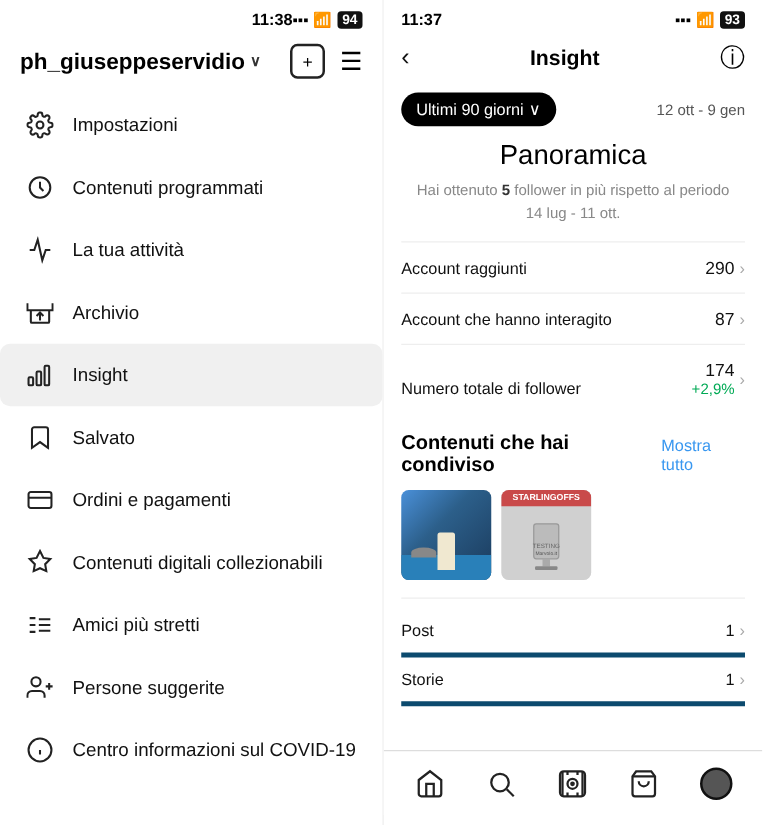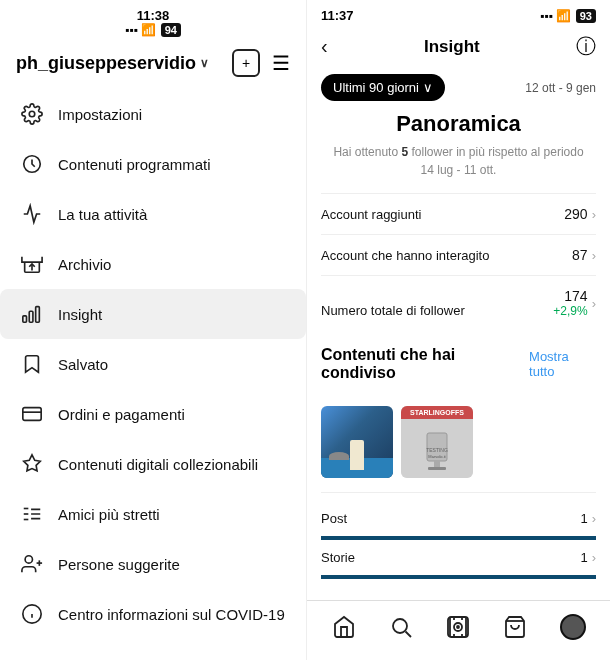--- a/index.html
+++ b/index.html
@@ -17,26 +17,25 @@
       width: 307px;
       height: 660px;
       background: #fff;
       display: flex;
       flex-direction: column;
       border-right: 1px solid #eee;
     }
 
     .left-status-bar {
       display: flex;
-      justify-content: flex-start;
+      justify-content: flex-end;
       align-items: center;
       padding: 8px 16px 4px;
       font-size: 13px;
       font-weight: 600;
-      flex-direction: column;
     }
 
     .left-header {
       display: flex;
       align-items: center;
       justify-content: space-between;
       padding: 8px 16px 12px;
     }
 
     .profile-name {
@@ -181,21 +180,21 @@
     }
 
     .content-scroll {
       flex: 1;
       overflow-y: auto;
       padding: 0 14px 10px;
     }
 
     .section-title {
       font-size: 22px;
-      font-weight: 700;
+      font-weight: 400;
       text-align: center;
       margin-bottom: 6px;
     }
 
     .follower-info {
       font-size: 12px;
       color: #888;
       text-align: center;
       margin-bottom: 14px;
       line-height: 1.5;
@@ -239,21 +238,21 @@
 
     .chevron-right {
       color: #aaa;
       font-size: 13px;
     }
 
     .content-section-header {
       display: flex;
       align-items: center;
       justify-content: space-between;
-      margin: 16px 0 24px;
+      margin: 16px 0 10px;
     }
 
     .content-section-title {
       font-size: 16px;
       font-weight: 700;
     }
 
     .mostra-tutto {
       font-size: 13px;
       color: #3897f0;

